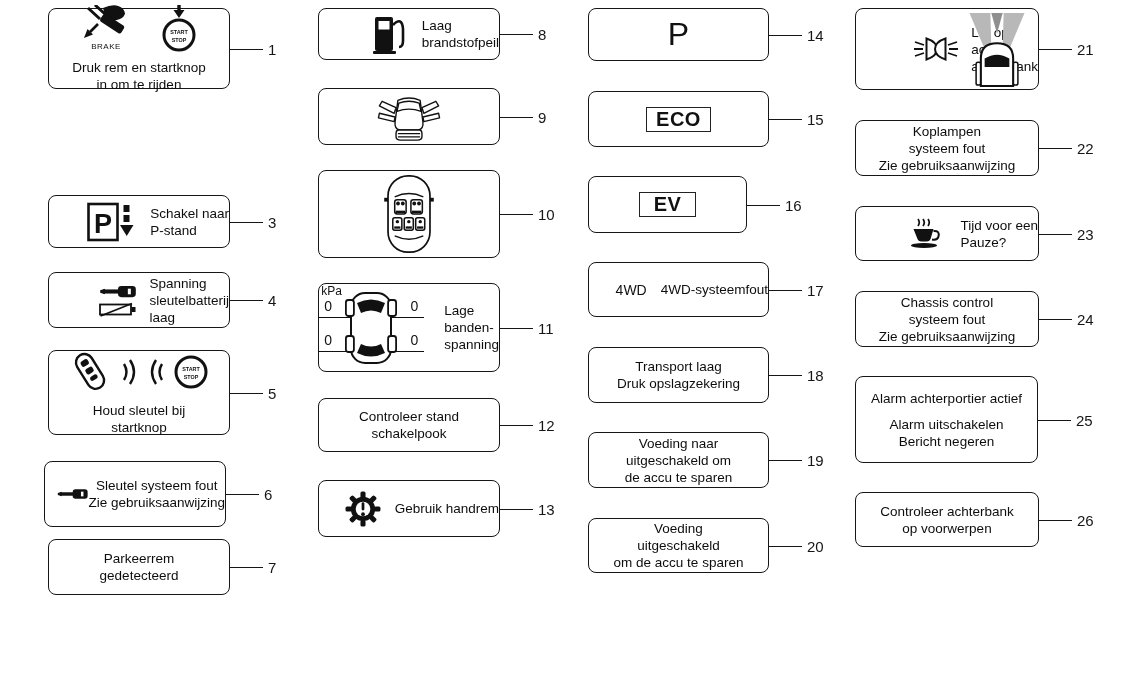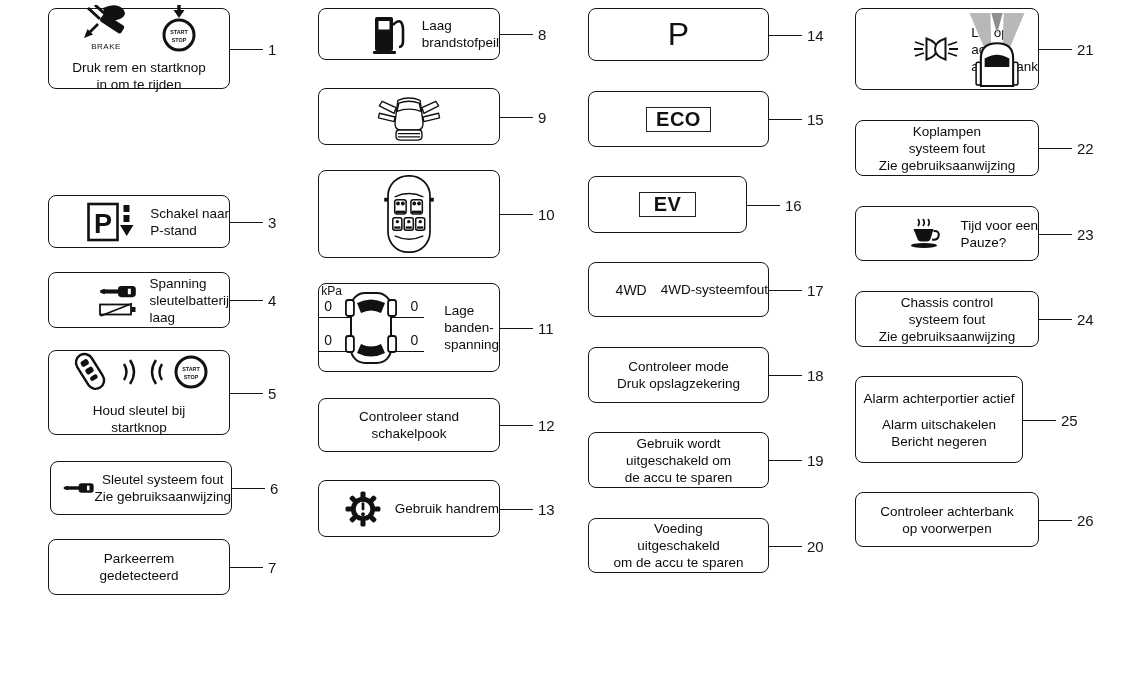--- a/index.html
+++ b/index.html
@@ -149,21 +149,21 @@
       </div>
       <div class="t">
         <span>Houd sleutel bij</span>
         <span>startknop</span>
       </div>
     </div>
     <div class="lead"></div>
     <span class="num">5</span>
   </div>
 
-  <div class="item" style="left:50px;top:461px;width:182px;height:54px">
+  <div class="item" style="left:44px;top:461px;width:182px;height:66px">
     <div class="box row">
       <svg width="40" height="16" viewBox="0 0 40 16">
         <polygon points="1,6.6 6,5 6,11 1,9.4" fill="#111"></polygon>
         <rect x="4" y="5.8" width="18" height="4.4" fill="#111"></rect>
         <rect x="20" y="2" width="19" height="12" rx="3.5" fill="#111"></rect>
         <rect x="30.5" y="5" width="3.2" height="6" fill="#fff"></rect>
       </svg>
       <div class="t flex1c">
         <span>Sleutel systeem fout</span>
         <span>Zie gebruiksaanwijzing</span>
@@ -354,32 +354,32 @@
         <span>4WD-systeemfout</span>
       </div>
     </div>
     <div class="lead"></div>
     <span class="num">17</span>
   </div>
 
   <div class="item" style="left:588px;top:347px;width:181px;height:56px">
     <div class="box">
       <div class="t">
-        <span>Controleer mode</span>
+        <span>Transport laag</span>
         <span>Druk opslagzekering</span>
       </div>
     </div>
     <div class="lead"></div>
     <span class="num">18</span>
   </div>
 
   <div class="item" style="left:588px;top:432px;width:181px;height:56px">
     <div class="box">
       <div class="t">
-        <span>Gebruik wordt</span>
+        <span>Voeding naar</span>
         <span>uitgeschakeld om</span>
         <span>de accu te sparen</span>
       </div>
     </div>
     <div class="lead"></div>
     <span class="num">19</span>
   </div>
 
   <div class="item" style="left:588px;top:518px;width:181px;height:55px">
     <div class="box">
@@ -454,21 +454,21 @@
       <div class="t">
         <span>Chassis control</span>
         <span>systeem fout</span>
         <span>Zie gebruiksaanwijzing</span>
       </div>
     </div>
     <div class="lead"></div>
     <span class="num">24</span>
   </div>
 
-  <div class="item" style="left:855px;top:376px;width:168px;height:87px">
+  <div class="item" style="left:855px;top:376px;width:183px;height:87px">
     <div class="box">
       <div class="t">
         <span>Alarm achterportier actief</span>
         <span class="gaptop">Alarm uitschakelen</span>
         <span>Bericht negeren</span>
       </div>
     </div>
     <div class="lead"></div>
     <span class="num">25</span>
   </div>

